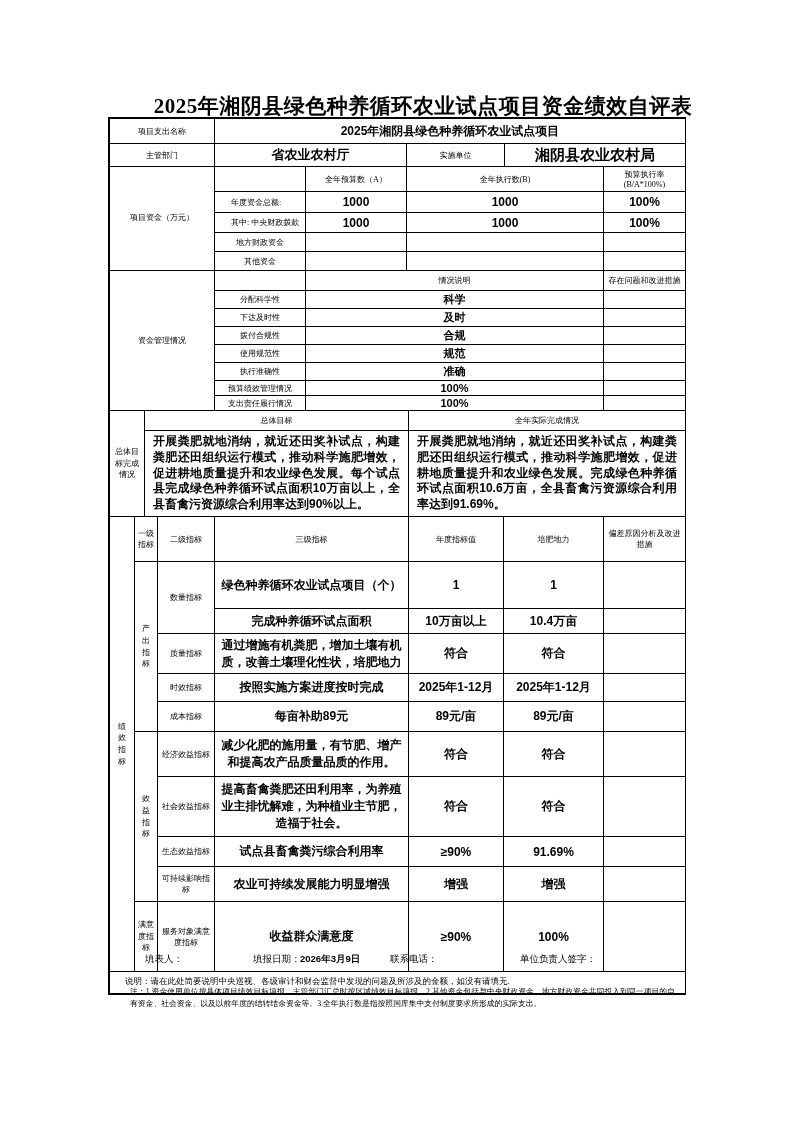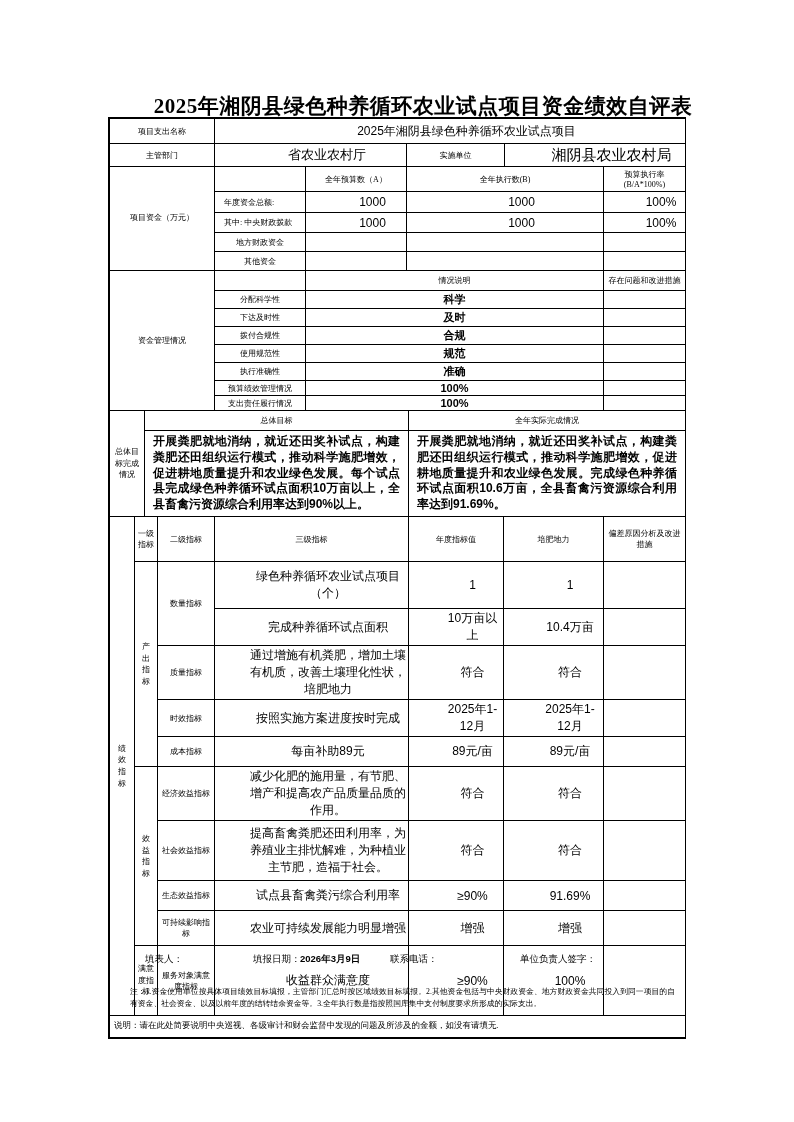--- a/index.html
+++ b/index.html
@@ -18,32 +18,32 @@
     outline:1.5px solid #000;
   }
   table { border-collapse:collapse; table-layout:fixed; width:576px; }
   table + table { margin-top:-1px; }
   td {
     border:1px solid #000; text-align:center; vertical-align:middle;
     font-size:8px; font-family:"Liberation Serif", serif;
     padding:1px 2px; overflow:hidden;
   }
   td.v {  
-    font-family:"Liberation Sans", sans-serif; font-weight:normal; font-size:12px;padding-left:35px;
+    font-family:"Liberation Sans", sans-serif; font-weight:bold; font-size:12px;
   }
   td.v-sm { font-family:"Liberation Sans", sans-serif; font-weight:bold; font-size:11px; }
-  td.lab-left { text-align:left; padding-left:9px; }
+  td.lab-left { text-align:left; padding-left:16px; }
   td.txt {
     font-family:"Liberation Sans", sans-serif; font-weight:bold; font-size:12px;
     text-align:left; text-align:justify; padding:3px 8px; line-height:1.32;
     vertical-align:middle;
   }
   .vtxt { word-break:break-all; margin:16px auto; line-height:1.45; }
   .w1 { width:1.05em; } .w2 { width:2.1em; } .w3 { width:3.1em; }
-  .remark-cell { text-align:left; padding:3px 4px; font-size:8.5px; }
+  .remark-cell { text-align:left; padding:3px 15px; font-size:8.5px; }
   .sig-row { position:absolute; top:953px; left:0; width:794px; height:14px; font-size:9.5px; }
   .sig-row span { position:absolute; white-space:nowrap; }
   .sig-date-val { font-family:"Liberation Sans", sans-serif; font-weight:bold; }
   .bottom-note {
     position:absolute; top:986px; left:130px; width:545px;
     font-size:7.8px; line-height:1.55; text-align:justify;
   }
 </style>
 </head>
 <body>

